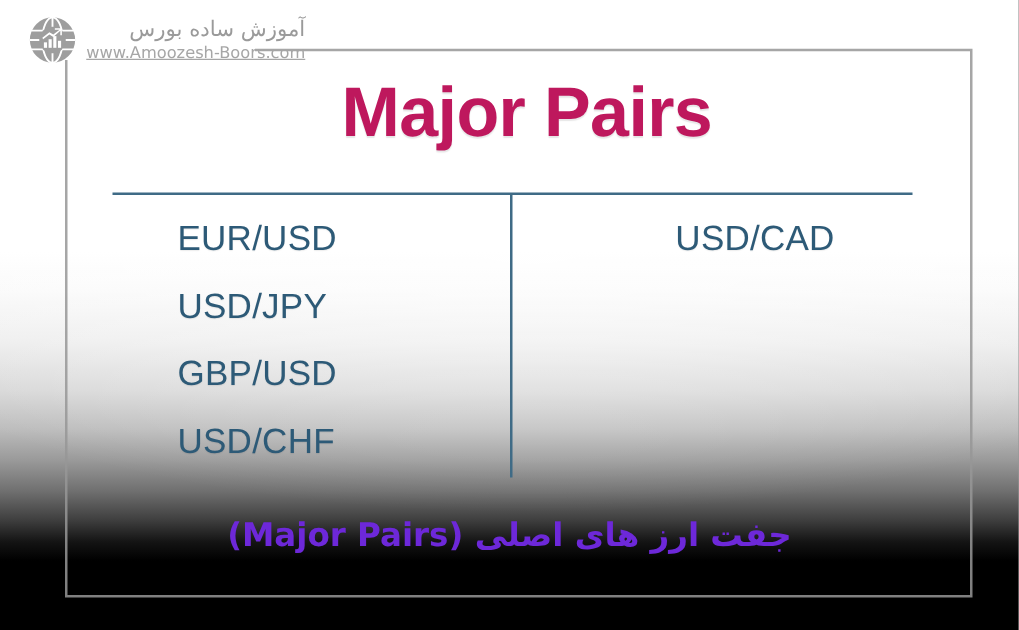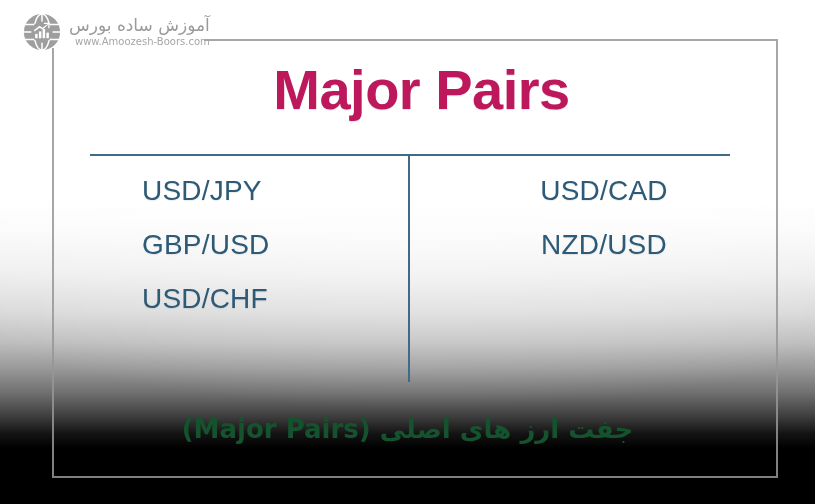--- a/index.html
+++ b/index.html
@@ -85,24 +85,25 @@
   #logo .fa {
     font-family: "DejaVu Sans", sans-serif;
     font-size: 17px;
     color: #9a9a9a;
     direction: rtl;
     letter-spacing: 0px;
     white-space: nowrap;
   }
   #logo .url {
     font-family: "DejaVu Sans", sans-serif;
-    font-size: 10px;
+    font-size: 13px;
     color: #a6a6a6;
     margin-top: 3px;
     white-space: nowrap;
+    text-decoration: underline;
   }
 
   
   #title {
     position: absolute;
     left: 0;
     top: 57px;
     width: 815px;
     text-align: center;
     color: #be185d;
@@ -160,21 +161,21 @@
     text-shadow: 0 1px 1px rgba(0,0,0,0.08);
   }
 
   
   #caption {
     position: absolute;
     left: 0;
     top: 414px;
     width: 815px;
     text-align: center;
-    color: #14532d;
+    color: #6d28d9;
     direction: rtl;
     font-family: "DejaVu Sans", sans-serif;
     font-weight: bold;
     font-size: 26px;
     letter-spacing: 0px;
     white-space: nowrap;
   }
 </style>
 </head>
 <body>
@@ -214,25 +215,25 @@
     </span>
   </div>
 
   <div id="title">Major Pairs</div>
 
   <div id="h-rule"></div>
   <div id="v-rule"></div>
 
   <div id="pairs">
     <div class="col left">
+      <div class="pair">EUR/USD</div>
       <div class="pair">USD/JPY</div>
       <div class="pair">GBP/USD</div>
       <div class="pair">USD/CHF</div>
     </div>
     <div class="col right">
       <div class="pair">USD/CAD</div>
-      <div class="pair">NZD/USD</div>
     </div>
   </div>
 
   <div id="caption">جفت ارز های اصلی (Major Pairs)</div>
 
 </div>
 
 </body></html>

